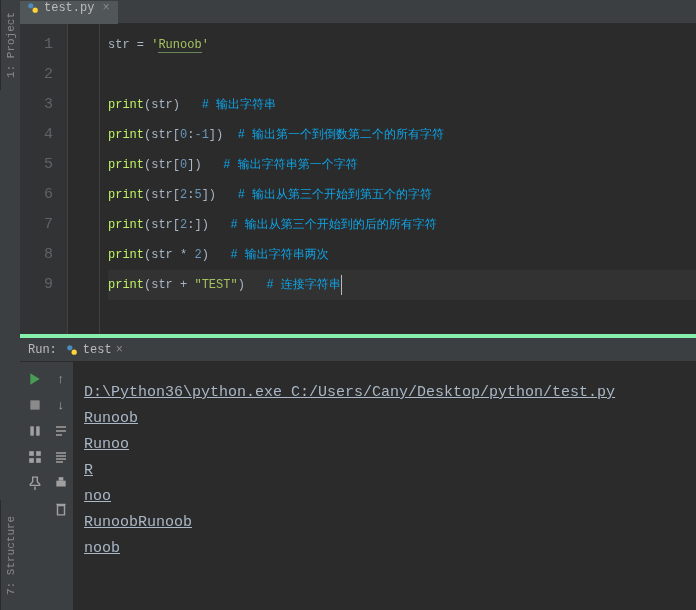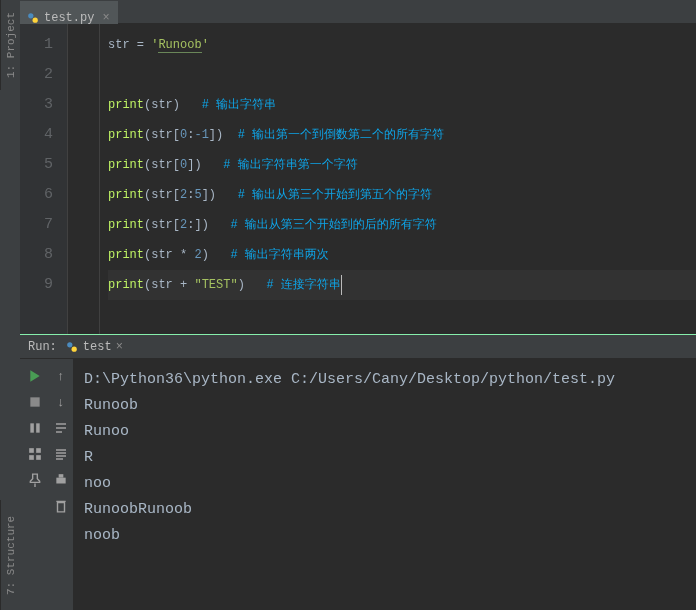--- a/index.html
+++ b/index.html
@@ -37,21 +37,21 @@
   background: #3c3f41;
   border-bottom: 1px solid #2b2b2b;
   display: flex;
   align-items: center;
 }
 .file-tab {
   height: 26px;
   padding: 0 8px 0 6px;
   background: #515658;
   display: flex;
-  align-items: flex-end;
+  align-items: flex-start;
   gap: 4px;
   border-top: 2px solid #3c3f41;
   font-size: 12px;
   color: #bbb;
 }
 .py-icon {
   width: 14px; height: 14px;
   display: inline-flex;
   align-items: center;
   justify-content: center;
@@ -108,21 +108,21 @@
 .caret {
   display: inline-block;
   width: 1px; height: 20px;
   background: #bbb;
   vertical-align: middle;
 }
 .run-panel {
   position: absolute;
   left: 20px; right: 0; top: 334px; bottom: 0;
   background: #f9a8d4;
-  border-top: 1px solid #86efac;
+  border-top: 4px solid #86efac;
 }
 .run-header {
   height: 24px;
   background: #3c3f41;
   display: flex;
   align-items: center;
   padding-left: 8px;
   font-size: 12px;
   color: #bbb;
   border-bottom: 1px solid #2b2b2b;
@@ -147,24 +147,25 @@
   display: flex;
   align-items: center;
   justify-content: center;
   color: #a0a0a0;
   font-size: 13px;
 }
 .tool-btn svg { width: 14px; height: 14px; }
 .run-output {
   flex: 1;
   background: #2b2b2b;
-  padding: 8px 10px;
+  padding: 18px 10px;
   color: #a9b7c6;
   font-size: 15px;
   line-height: 26px;
+  text-decoration: underline;
 }
 .out-line { height: 26px; white-space: pre; }
 </style>
 </head>
 <body>
 
 <div class="side-tab project">
   <span>1: Project</span>
 </div>
 <div class="side-tab structure">

